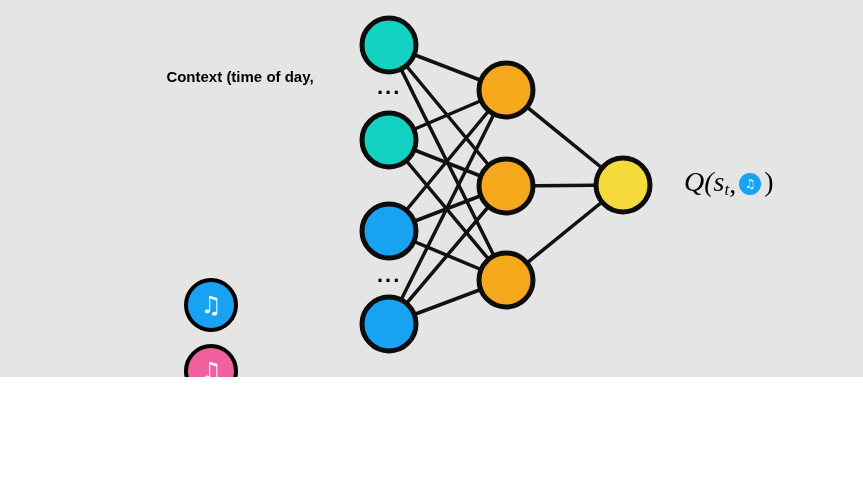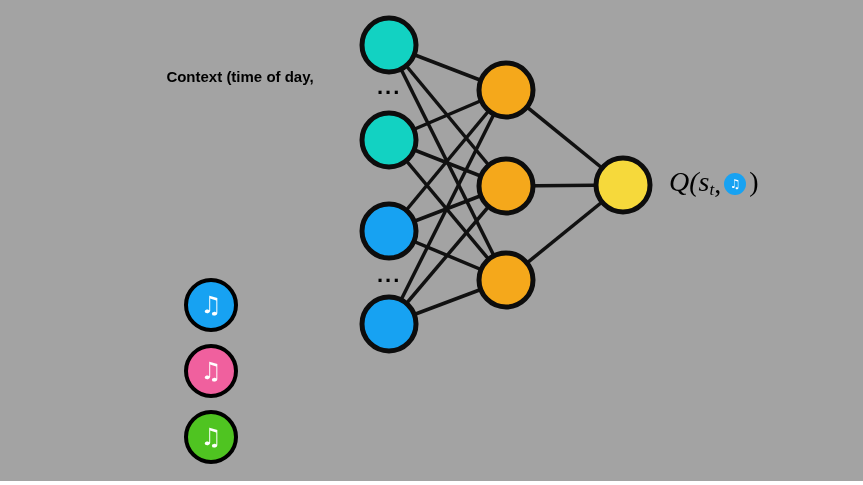--- a/index.html
+++ b/index.html
@@ -1,20 +1,20 @@
 <!DOCTYPE html>
 <html><head>
 <meta charset="utf-8">
 <style>
   html, body { margin: 0; padding: 0; background: #ffffff; }
   .page {
     position: relative;
     width: 863px;
-    height: 481px;
-    background: #a3a3a3;
+    height: 377px;
+    background: #e5e5e5;
     overflow: hidden;
     font-family: "Liberation Sans", sans-serif;
   }
   #canvas { position: absolute; left: 0; top: 0; }
 
   .context-label {
     position: absolute;
     left: 112px;
     top: 66px;
     width: 256px;
@@ -30,21 +30,21 @@
     font-weight: bold;
     font-size: 22px;
     letter-spacing: 2px;
     color: #000000;
   }
   .dots-top { left: 377px; top: 74px; }
   .dots-bottom { left: 377px; top: 262px; }
 
   .q-formula {
     position: absolute;
-    left: 669px;
+    left: 684px;
     top: 166px;
     display: flex;
     align-items: center;
     font-family: "Liberation Serif", serif;
     font-size: 28px;
     color: #000000;
     white-space: nowrap;
   }
   .q-formula .it { font-style: italic; }
   .q-sub {

